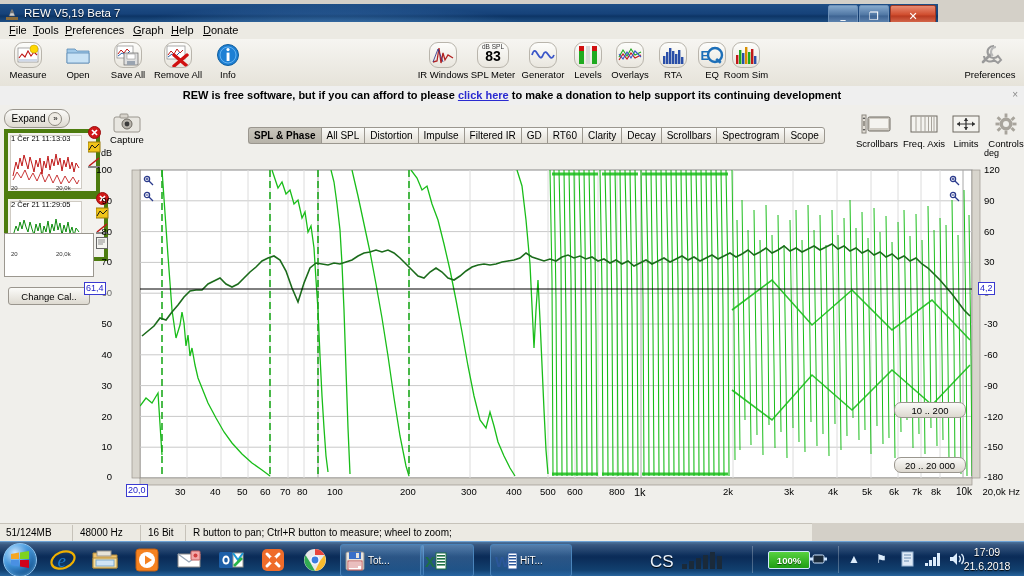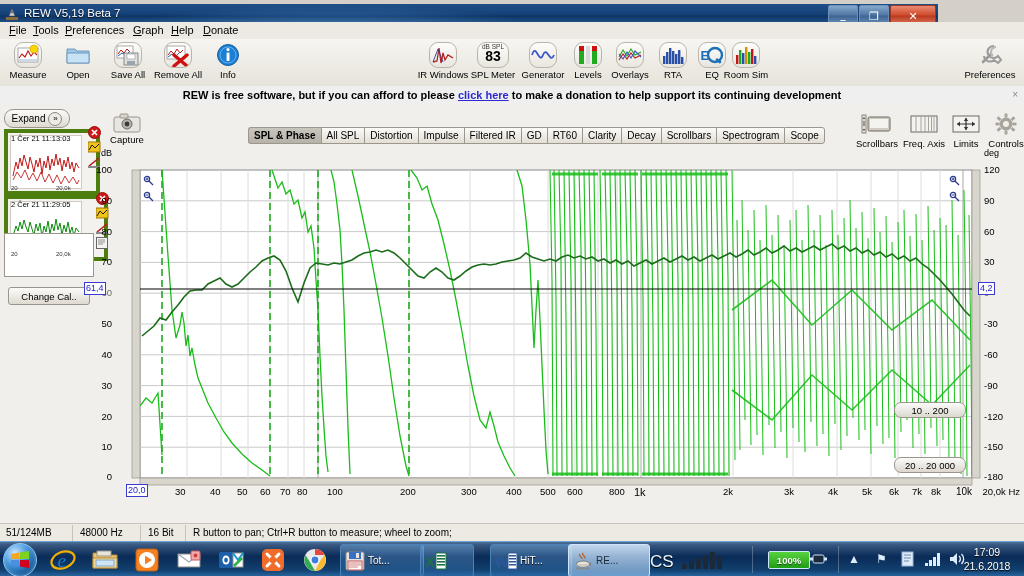--- a/index.html
+++ b/index.html
@@ -100,21 +100,21 @@
   
   .chart{position:absolute;left:112px;top:55px;width:900px;height:420px;}
   .plotsvg{position:absolute;left:0;top:0;}
   .rngbtn{position:absolute;width:70px;height:14px;border:1px solid #9a968e;border-radius:7px;
     background:linear-gradient(to bottom,#fbfbf9,#dcd8cf);font-size:9.5px;
     display:flex;align-items:center;justify-content:center;cursor:default;}
   .axmark{position:absolute;border:1px solid #3a3ad0;background:#fff;color:#2222c8;
     font-size:9px;padding:0 1px;line-height:11px;}
 
   
-  .status{position:absolute;left:0;top:523px;width:1024px;height:18px;
+  .status{position:absolute;left:0;top:523px;width:812px;height:18px;
     background:#eceae3;border-top:1px solid #c6c2b9;}
   .scell{position:absolute;top:3px;font-size:10px;}
   .sdiv{position:absolute;top:1px;width:1px;height:16px;background:#c6c2b9;}
 
   
   .taskbar{position:absolute;left:0;top:541px;width:1024px;height:35px;
     background:linear-gradient(to bottom,#1a4b80 0%,#0e3465 8%,#0b2c58 45%,#11406f 80%,#2a6aa5 100%);
     border-top:1px solid #6ea2d4;}
   .tgloss{position:absolute;left:0;top:0;width:1024px;height:14px;
     background:linear-gradient(to bottom,rgba(255,255,255,.22),rgba(255,255,255,0));}
@@ -912,31 +912,20 @@
         <g fill="#2b579a">
             <rect x="14" y="4" width="7" height="1.5"></rect>
             <rect x="14" y="7" width="7" height="1.5"></rect>
         <rect x="14" y="10" width="7" height="1.5"></rect>
             <rect x="14" y="13" width="7" height="1.5"></rect>
           </g>
       </svg>
       <span class="tl">HiT...</span>
     </div>
 
-    <div class="tbwin act" style="left:568px;width:72px;">
-      <svg width="20" height="20" viewBox="0 0 20 20">
-        <path d="M7 3 c-2 2 3 3 2 5" fill="none" stroke="#c05a20" stroke-width="1.3"></path>
-        <path d="M10 2 c-2 2.4 3.4 3.4 2 5.6" fill="none" stroke="#c05a20" stroke-width="1.3"></path>
-        <ellipse cx="10" cy="13" rx="6.5" ry="3" fill="#e8e4dc" stroke="#7a7a7a"></ellipse>
-        <path d="M3.5 13 a6.5 3 0 0 0 13 0" fill="#cfcbc3"></path>
-        <path d="M17 12 a2 2 0 0 1 0 2.6" fill="none" stroke="#7a7a7a" stroke-width="1.2"></path>
-        <rect x="3" y="16.4" width="14" height="1.8" rx=".9" fill="#8a8a8a"></rect>
-      </svg>
-      <span class="tl">RE...</span>
-    </div>
 
     <div style="position:absolute;left:650px;top:10px;color:#eaf3fd;font-size:17px;text-shadow:0 1px 1px #000;">CS</div>
 
     <div style="position:absolute;left:680px;top:8px;">
       <svg width="50" height="20" viewBox="0 0 50 20">
         <g fill="#1a2a3a">
           <rect x="2" y="14" width="5" height="5"></rect>
             <rect x="9" y="11" width="5" height="8"></rect>
           <rect x="16" y="8" width="5" height="11"></rect>
             <rect x="23" y="5" width="5" height="14"></rect>

